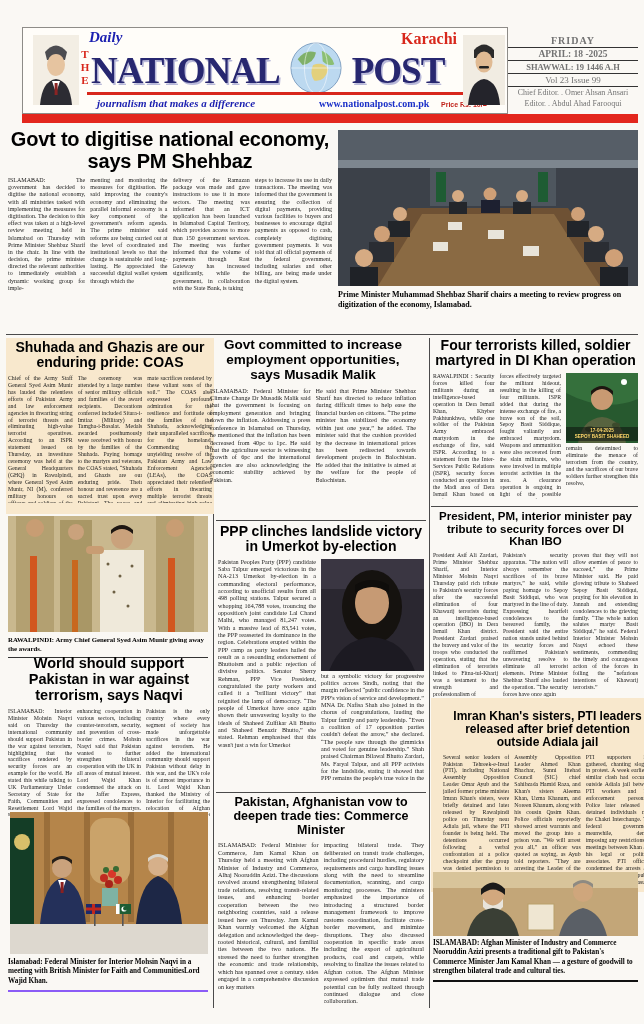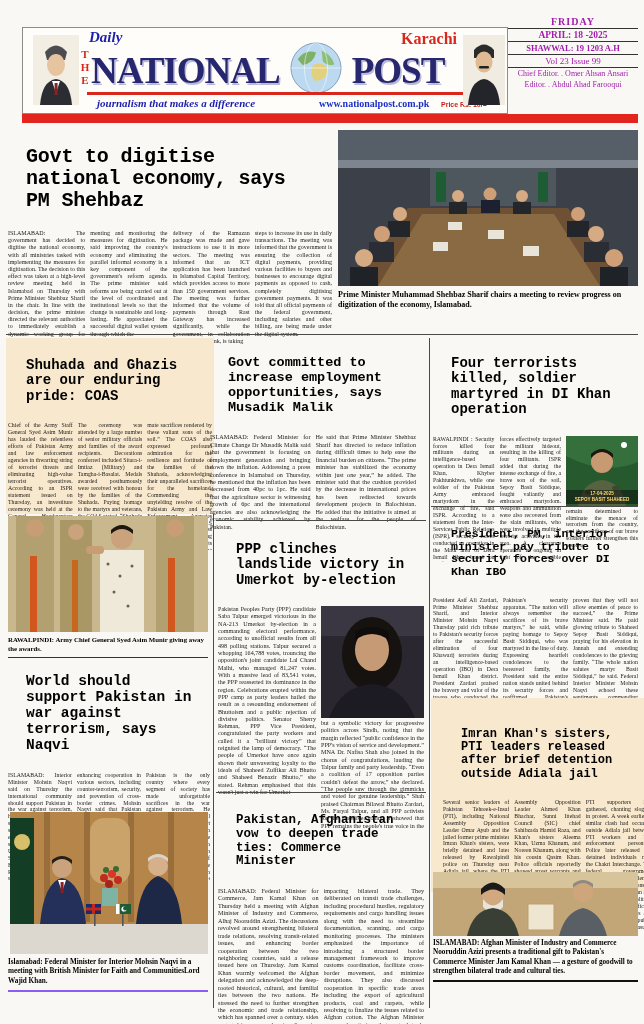--- a/index.html
+++ b/index.html
@@ -11,30 +11,30 @@
   .m-the{position:absolute;left:55px;top:20px;width:13px;font:bold 11px "Liberation Serif",serif;color:#d8271c;
          writing-mode:vertical-rl;text-orientation:upright;letter-spacing:1px;}
   .m-titlerow{position:absolute;left:68px;top:14px;display:flex;align-items:center;gap:10px;}
   .m-big{font:bold 37px "Liberation Serif",serif;color:#272770;letter-spacing:-1px;text-shadow:1.5px 1.5px 0 #b9b9d9;}
   .m-karachi{position:absolute;left:378px;top:2px;font:bold 16px "Liberation Serif",serif;color:#d8271c;}
   .m-underline{position:absolute;left:64px;top:64px;width:404px;height:3px;background:#d8271c;}
   .m-tagline{position:absolute;left:66px;top:69px;font:bold italic 11px "Liberation Serif",serif;color:#1b1fb0;margin-left:8px;}
   .m-site{position:absolute;left:296px;top:70px;font:bold 10px "Liberation Serif",serif;color:#1b30c8;text-align:right;}
   .m-price{position:absolute;left:418px;top:73px;font:bold 7px "Liberation Sans",sans-serif;color:#c1221a;}
   .m-portrait{position:absolute;top:7px;}
-  .datepanel{position:absolute;left:508px;top:15px;width:130px;font-family:"Liberation Serif",serif;color:#a21caf;}
+  .datepanel{position:absolute;left:508px;top:34px;width:130px;font-family:"Liberation Serif",serif;color:#737373;}
   .dp-row{padding:1px 2px;text-align:center;border-bottom:1px solid #333;}
   .dp-day{font-weight:bold;font-size:10px;letter-spacing:1px;}
   .dp-date{font-weight:bold;font-size:9.5px;}
   .dp-shawwal{font-weight:bold;font-size:8.5px;}
   .dp-vol{font-size:9px;}
   .dp-ed{font-size:8px;text-align:center;padding-top:1px;border-bottom:none;}
   .redbar{position:absolute;left:22px;top:114px;width:616px;height:9px;background:#e3261d;}
   
-  .hl{font-weight:bold;line-height:1.1;margin:18px;color:#000;font-family:Liberation Mono, monospace;}
+  .hl{font-weight:bold;text-align:center;line-height:1.1;margin:0;color:#000;font-family:Liberation Sans, sans-serif;}
   .cols{display:flex;gap:5px;overflow:hidden;margin-top:3px;}
   .col{flex:1;text-align:justify;overflow:hidden;line-height:1.2;color:#1b1b1b;}
   .f6 .col{font-size:6px;}
   .f62 .col{font-size:6.2px;}
   .f58 .col{font-size:5.8px;}
   .caption{font-weight:bold;line-height:1.3;color:#000;}
   .rule{position:absolute;background:#4a4a4a;}
   .panel-beige{background:#f8e8cd;}
   section{position:absolute;}
   .photo{position:relative;overflow:hidden;background:#888;}
@@ -86,21 +86,21 @@
         <ellipse cx="21" cy="27" rx="8.5" ry="10.5" fill="#e0ba93"></ellipse>
         <rect x="16" y="31" width="10" height="2.6" rx="1.3" fill="#222"></rect>
         <path d="M5 70 Q7 46 21 44 Q35 46 37 70 Z" fill="#24242b"></path>
       </svg>
     </span>
   </header>
 
   <aside class="datepanel">
     <div class="dp-row dp-day">FRIDAY</div>
     <div class="dp-row dp-date">APRIL: 18   -2025</div>
-    <div class="dp-row dp-shawwal">SHAWWAL: 19 1203 A.H</div>
+    <div class="dp-row dp-shawwal">SHAWWAL: 19 1446 A.H</div>
     <div class="dp-row dp-vol">Vol 23   Issue 99</div>
     <div class="dp-row dp-ed">Chief Editor. . Omer Ahsan Ansari</div>
     <div class="dp-row dp-ed">Editor. . Abdul Ahad Farooqui</div>
   </aside>
 
   <div class="redbar"></div>
 
   <section style="left:8px;top:128px;width:324px;">
     <h1 class="hl" style="font-size:20px;letter-spacing:-0.2px;">Govt to digitise national economy, says PM Shehbaz</h1>
     <div class="cols f6" style="height:146px;margin-top:5px;">

